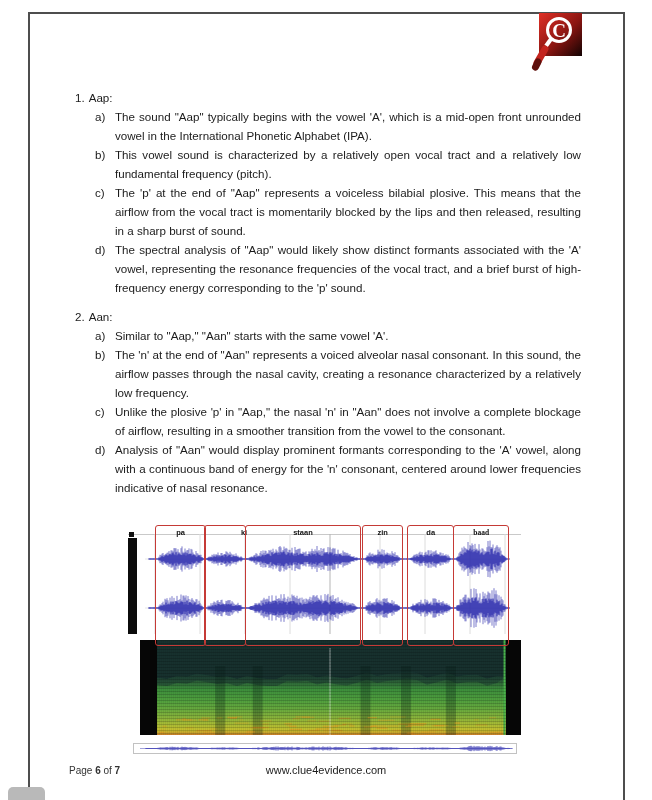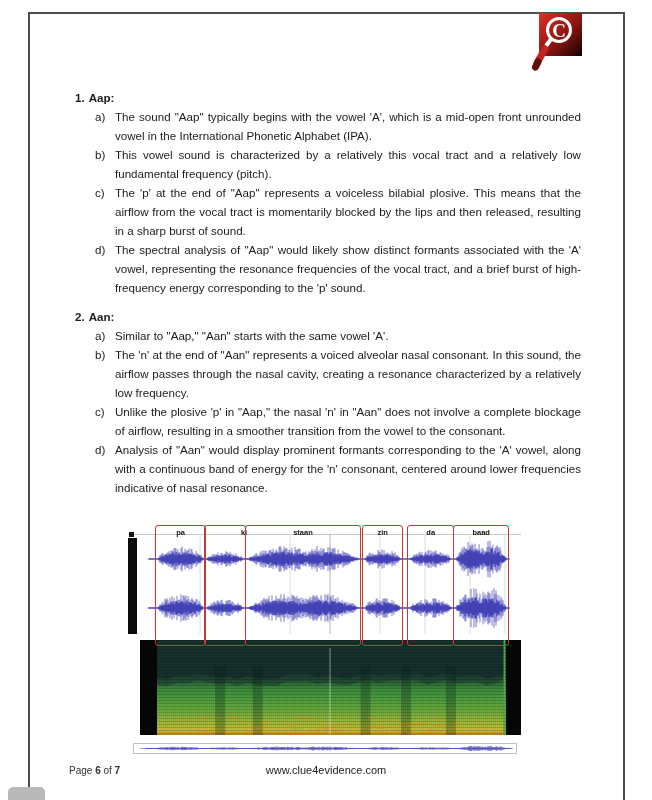--- a/index.html
+++ b/index.html
@@ -16,21 +16,21 @@
   .corner-chip{
     position:absolute;left:8px;top:787px;width:37px;height:22px;
     background:#b9b9b9;border-radius:5px;z-index:6;
   }
   .logo-svg{position:absolute;left:526px;top:10px;z-index:4;}
   
   .doc{
     position:absolute;left:75px;top:88px;width:506px;height:432px;
     overflow:hidden;font-size:11.6px;line-height:19px;
   }
-  .sec-head{font-weight:bold;}
+  .sec-head{font-weight:normal;}
   .sec-num{margin-right:4px;}
   .items{padding-left:20px;}
   .item{display:flex;}
   .item .marker{flex:0 0 20px;}
   .item .itext{flex:1;text-align:justify;}
   .section.s2{margin-top:10px;}
   
   .figure{position:absolute;left:128px;top:521px;width:394px;height:233px;}
   .figure *{box-sizing:border-box;}
   .wf-topline{position:absolute;left:0;top:13px;width:393px;height:1px;background:#c9c9c9;}
@@ -95,21 +95,21 @@
     <div class="sec-head">
       <span class="sec-num">1.</span><span>Aap:</span>
     </div>
     <div class="items">
       <div class="item">
         <span class="marker">a)</span>
         <div class="itext">The sound "Aap" typically begins with the vowel 'A', which is a mid-open front unrounded vowel in the International Phonetic Alphabet (IPA).</div>
       </div>
       <div class="item">
         <span class="marker">b)</span>
-        <div class="itext">This vowel sound is characterized by a relatively this vocal tract and a relatively low fundamental frequency (pitch).</div>
+        <div class="itext">This vowel sound is characterized by a relatively open vocal tract and a relatively low fundamental frequency (pitch).</div>
       </div>
       <div class="item">
         <span class="marker">c)</span>
         <div class="itext">The 'p' at the end of "Aap" represents a voiceless bilabial plosive. This means that the airflow from the vocal tract is momentarily blocked by the lips and then released, resulting in a sharp burst of sound.</div>
       </div>
       <div class="item">
         <span class="marker">d)</span>
         <div class="itext">The spectral analysis of "Aap" would likely show distinct formants associated with the 'A' vowel, representing the resonance frequencies of the vocal tract, and a brief burst of high-frequency energy corresponding to the 'p' sound.</div>
       </div>
     </div>
@@ -170,21 +170,21 @@
       </div>
       <div class="seg-box" style="left: 107.9px; width: 116.2px; border-color: rgb(197, 58, 54);">
         <div class="seg-label">staan</div>
       </div>
       <div class="seg-box" style="left: 225.2px; width: 41px; border-color: rgb(197, 58, 54);">
         <div class="seg-label">zin</div>
       </div>
       <div class="seg-box" style="left: 270.4px; width: 46.6px; border-color: rgb(197, 58, 54);">
         <div class="seg-label">da</div>
       </div>
-      <div class="seg-box" style="left: 316.2px; width: 56px; border-color: rgb(197, 58, 54);">
+      <div class="seg-box" style="left: 316.2px; width: 56px; border-color: rgb(197, 58, 54); font-family: Liberation Serif, serif;">
         <div class="seg-label">baad</div>
       </div>
     </div>
   <div class="spec-lbar"></div>
   <div class="spec-body">
     <svg id="specsvg" width="349" height="95">
         <path d="M0 0 L349 0 L349 35.98808649703595 L340 36.0 L330 38.7 L320 34.7 L310 34.9 L300 36.4 L290 32.5 L280 35.2 L270 37.8 L260 33.1 L250 31.5 L240 33.1 L230 33.9 L220 35.9 L210 32.4 L200 35.7 L190 38.5 L180 37.5 L170 35.4 L160 37.5 L150 33.8 L140 34.7 L130 34.2 L120 38.9 L110 38.9 L100 38.0 L90 35.9 L80 39.1 L70 36.3 L60 37.1 L50 35.2 L40 33.5 L30 36.8 L20 35.9 L10 39.1 L0 38.0 Z" fill="#17312e"></path>
         <path d="M0 37.96637935861945 L0 45.0 L10 46.1 L20 42.9 L30 43.8 L40 40.5 L50 42.2 L60 44.1 L70 43.3 L80 46.1 L90 42.9 L100 45.0 L110 45.9 L120 45.9 L130 41.2 L140 41.7 L150 40.8 L160 44.5 L170 42.4 L180 44.5 L190 45.5 L200 42.7 L210 39.4 L220 42.9 L230 40.9 L240 40.1 L250 38.5 L260 40.1 L270 44.8 L280 42.2 L290 39.5 L300 43.4 L310 41.9 L320 41.7 L330 45.7 L340 43.0 L349 35.98808649703595 L340 36.0 L330 38.7 L320 34.7 L310 34.9 L300 36.4 L290 32.5 L280 35.2 L270 37.8 L260 33.1 L250 31.5 L240 33.1 L230 33.9 L220 35.9 L210 32.4 L200 35.7 L190 38.5 L180 37.5 L170 35.4 L160 37.5 L150 33.8 L140 34.7 L130 34.2 L120 38.9 L110 38.9 L100 38.0 L90 35.9 L80 39.1 L70 36.3 L60 37.1 L50 35.2 L40 33.5 L30 36.8 L20 35.9 L10 39.1 L0 38.0 Z" fill="rgba(25,52,48,0.45)"></path>
         <rect x="58.2" y="26" width="10" height="69" fill="rgba(8,28,22,0.28)"></rect>
         <rect x="95.7" y="26" width="10" height="69" fill="rgba(8,28,22,0.28)"></rect>

